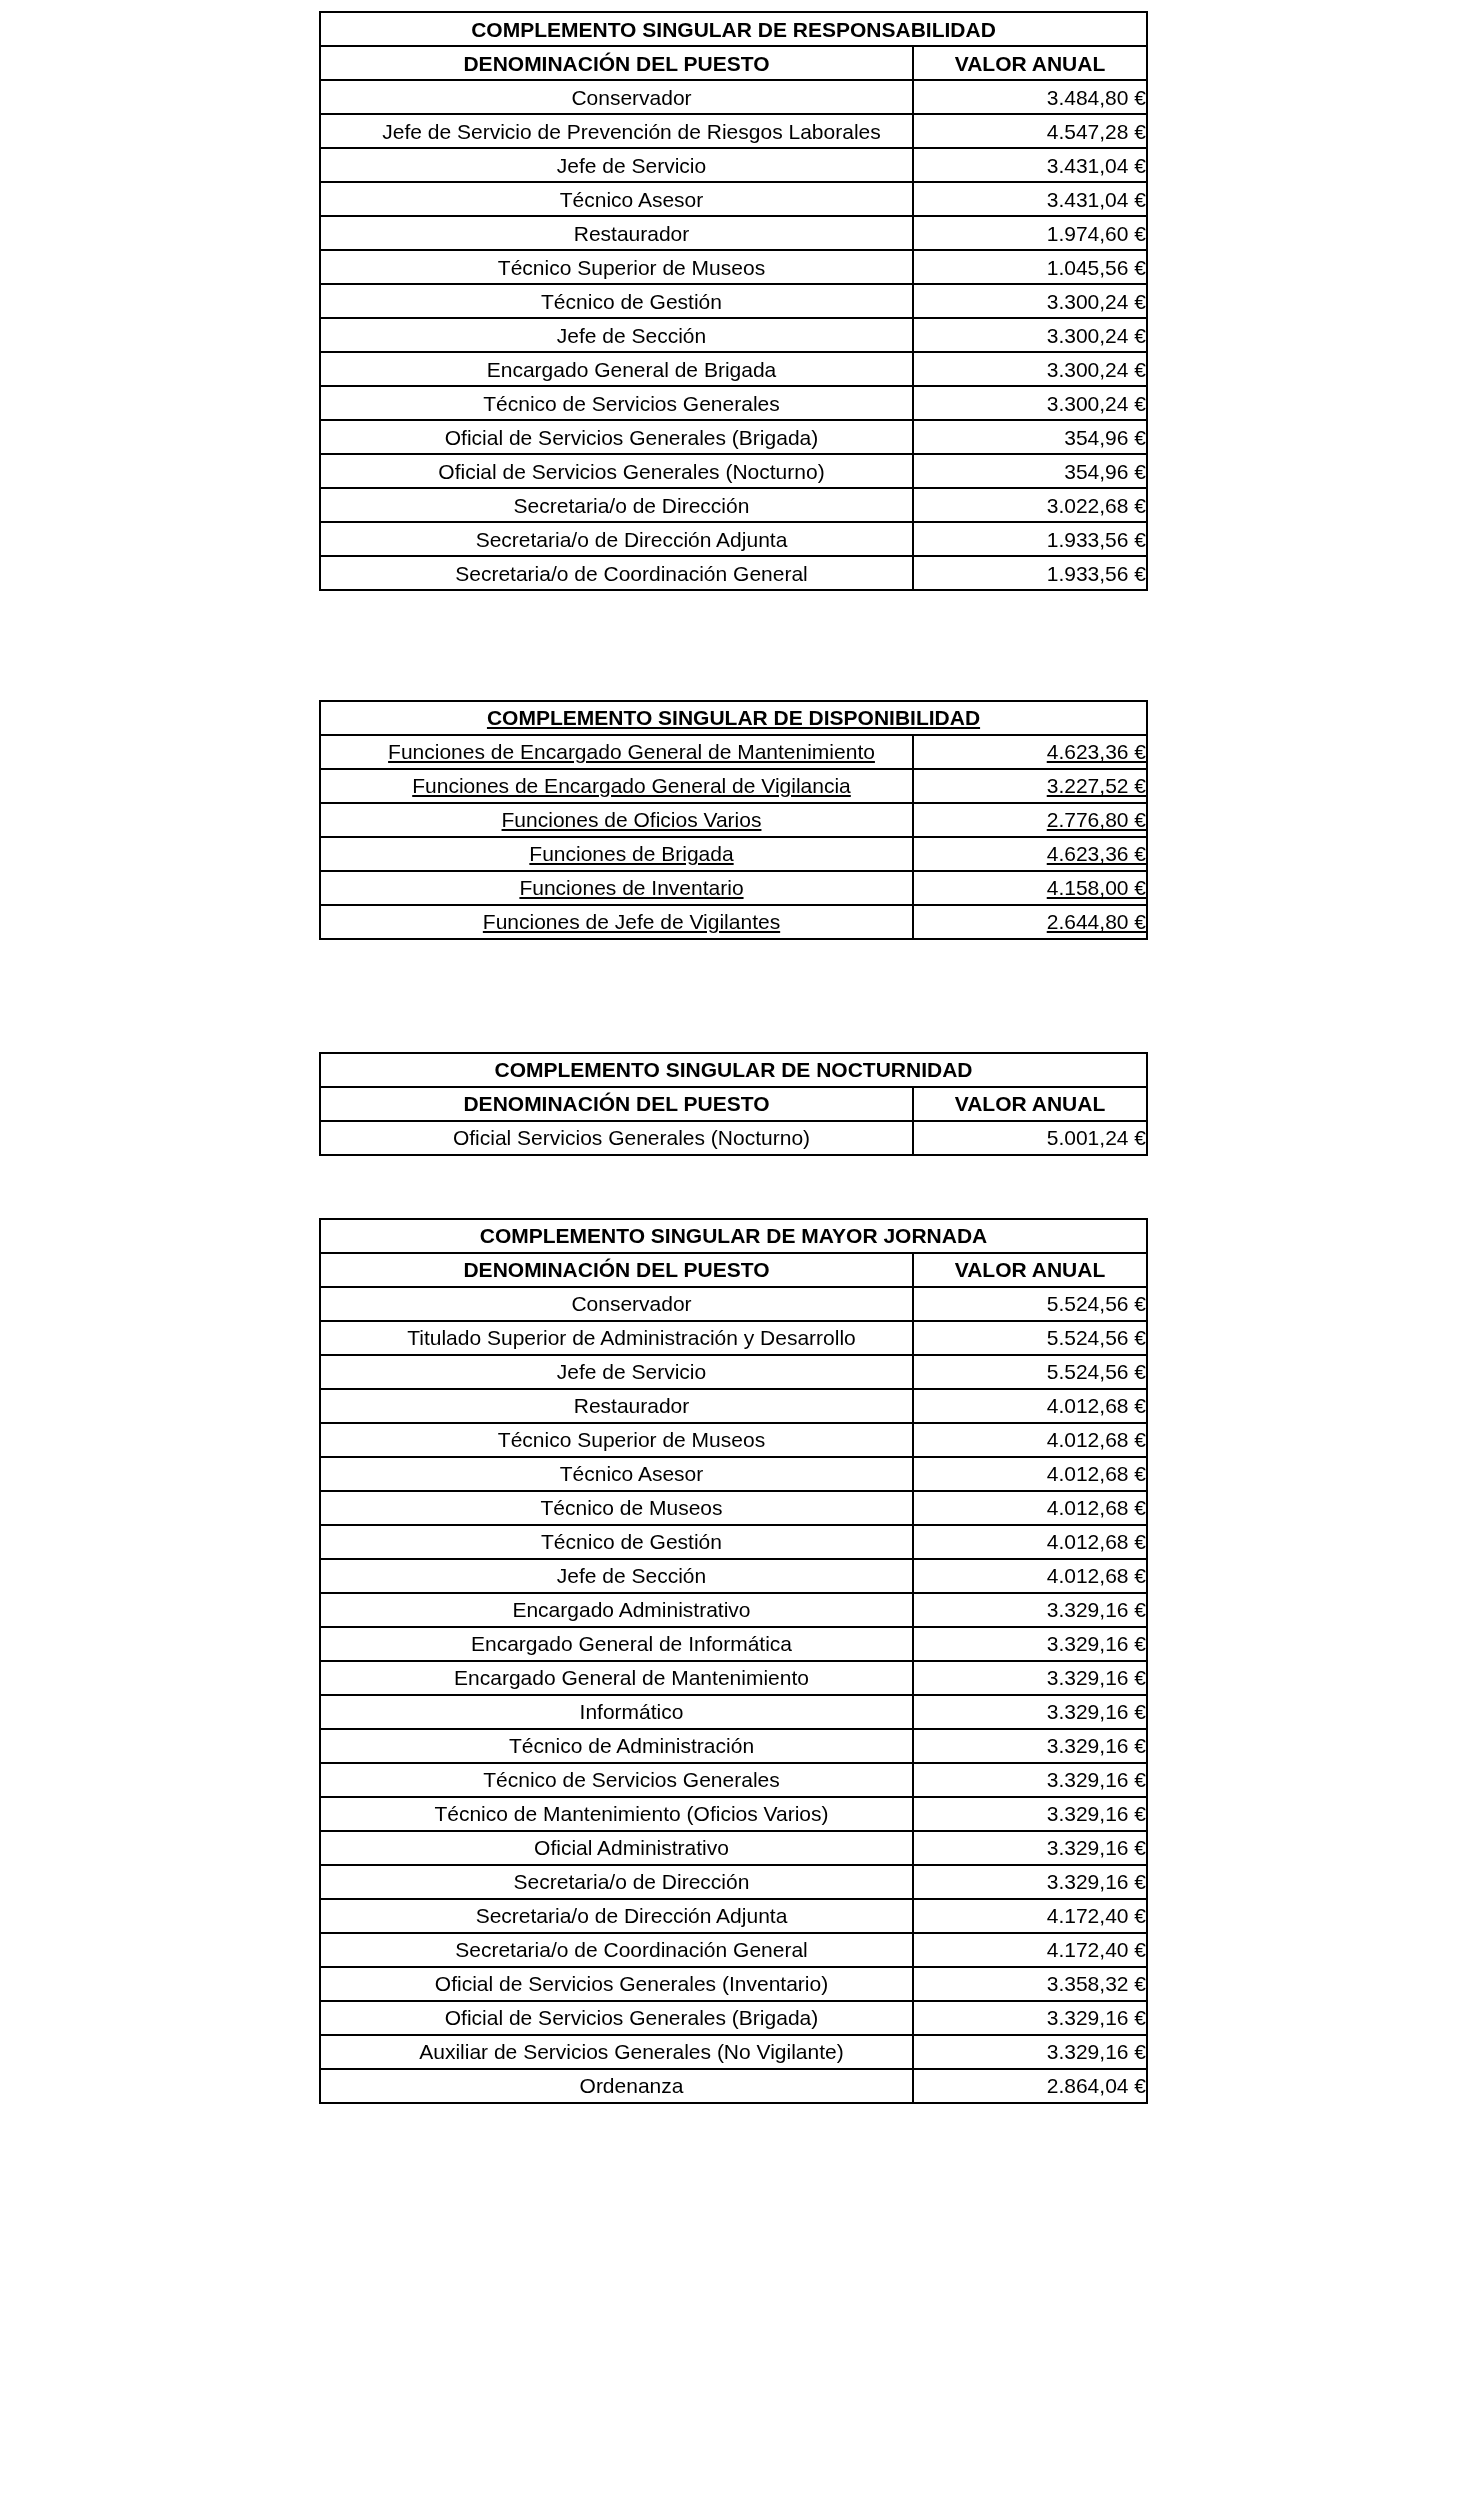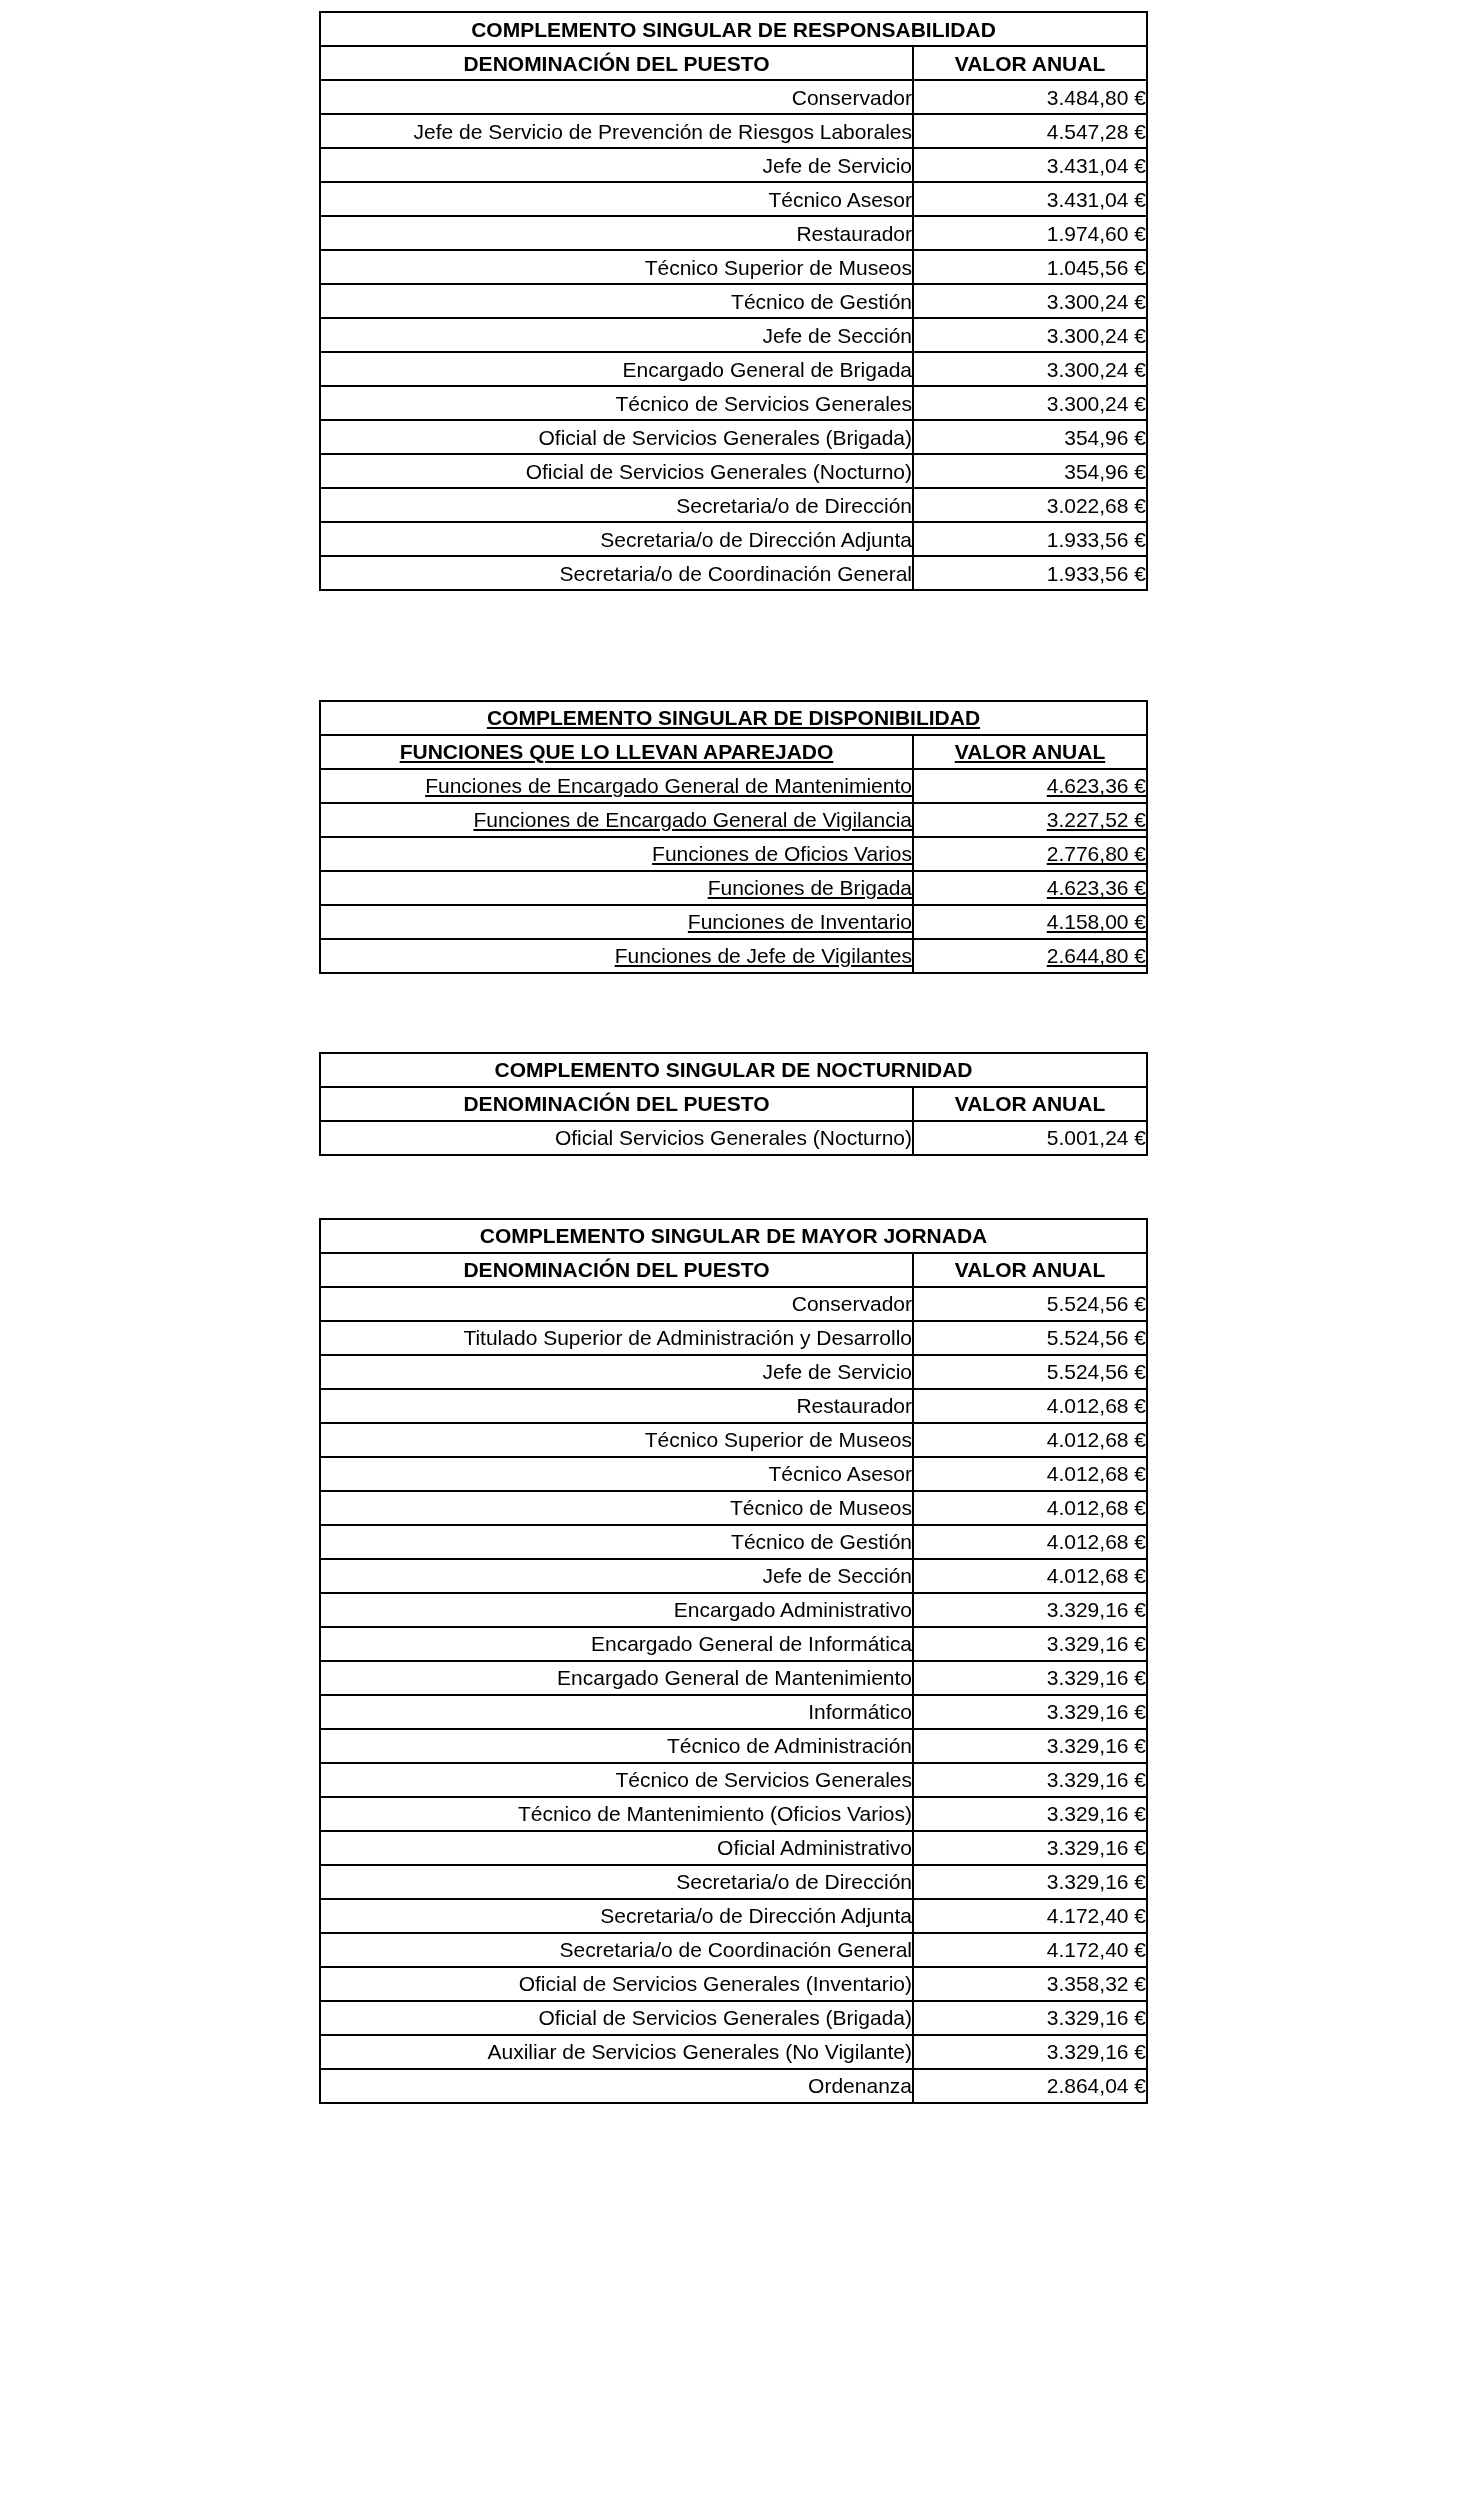--- a/index.html
+++ b/index.html
@@ -30,21 +30,21 @@
     white-space: nowrap;
     overflow: hidden;
   }
   .tbl col.c1 { width: 593px; }
   .tbl col.c2 { width: 234px; }
   .tbl th {
     font-weight: bold;
     text-align: center;
   }
   .tbl td.name {
-    text-align: right;
+    text-align: center;
     padding-left: 30px;
   }
   .tbl td.val {
     text-align: right;
   }
   #t1 { top: 11.4px; }
   #t2 { top: 700px; text-decoration: underline; }
   #t3 { top: 1052px; }
   #t4 { top: 1218px; }
 </style>
@@ -131,24 +131,20 @@
     </table>
     <table class="tbl" id="t2">
       <colgroup>
         <col class="c1">
         <col class="c2">
       </colgroup>
       <thead>
         <tr>
           <th colspan="2">COMPLEMENTO SINGULAR DE DISPONIBILIDAD</th>
         </tr>
-        <tr>
-          <th>FUNCIONES QUE LO LLEVAN APAREJADO</th>
-          <th>VALOR ANUAL</th>
-        </tr>
       </thead>
       <tbody>
         <tr>
           <td class="name">Funciones de Encargado General de Mantenimiento</td>
           <td class="val">4.623,36 €</td>
         </tr>
         <tr>
           <td class="name">Funciones de Encargado General de Vigilancia</td>
           <td class="val">3.227,52 €</td>
         </tr>

